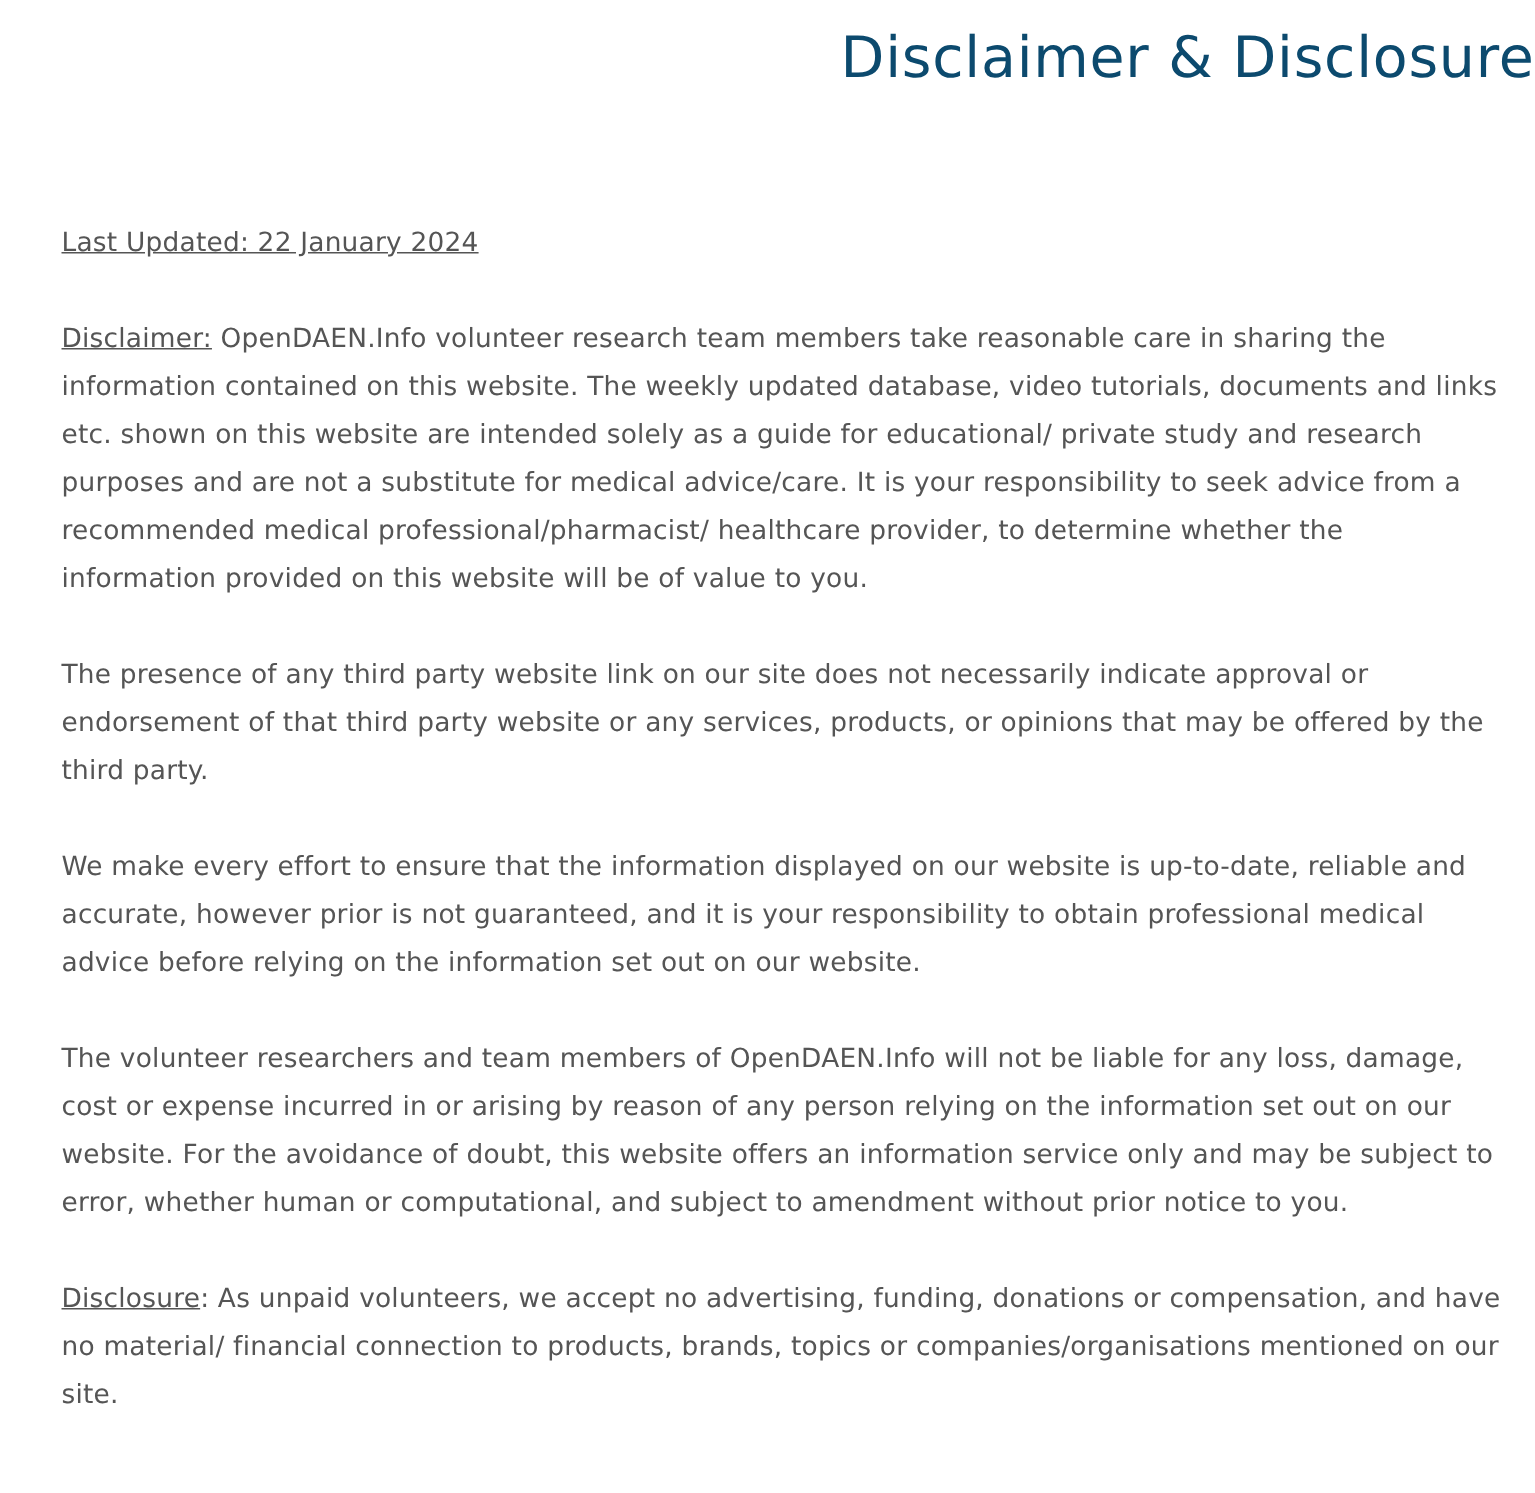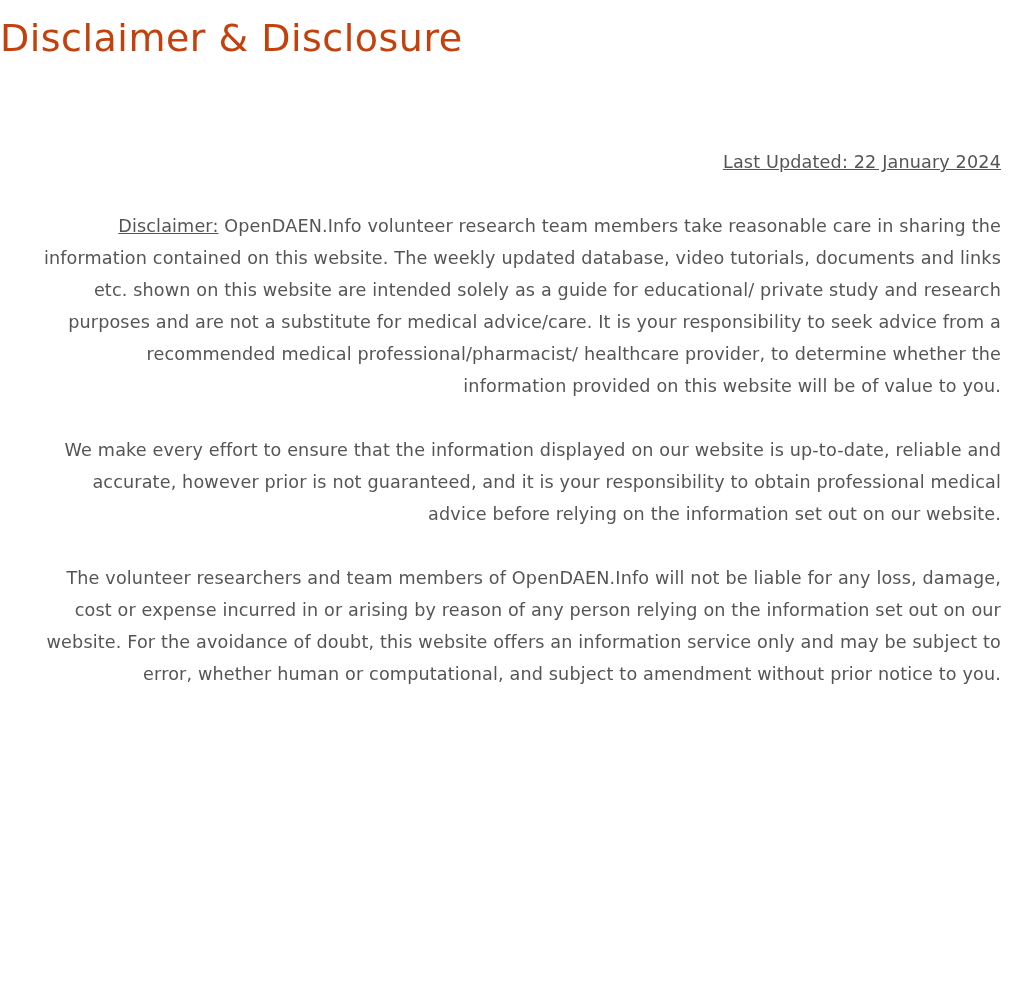--- a/index.html
+++ b/index.html
@@ -1,31 +1,33 @@
 <!DOCTYPE html>
 <html><head>
 <meta charset="utf-8">
 <style>
   html, body { margin: 0; padding: 0; background: #ffffff; }
   body { width: 1023px; height: 995px; overflow: hidden; position: relative;
          font-family: "DejaVu Sans", sans-serif; }
-  .title { position: absolute; top: 12px; left: 0; width: 1023px; text-align: left;
-           font-size: 38px; color: #c2410c; letter-spacing: 0.5px; font-weight: normal; margin: 0;
+  .title { position: absolute; top: 12px; left: 0; width: 1023px; text-align: right;
+           font-size: 38px; color: #0c4a6e; letter-spacing: 0.5px; font-weight: normal; margin: 0;
            line-height: 52px; }
   .content { position: absolute; left: 41px; top: 146px; width: 960px;
              font-size: 17.6px; line-height: 32px; color: #555555; letter-spacing: 0.15px; }
-  .content p { margin: 0 0 32px 0; text-align: right; }
+  .content p { margin: 0 0 32px 0; }
   .ul-label { text-decoration: underline; color: #555555; }
   .updated { margin-bottom: 32px !important; }
 </style>
 </head>
 <body>
 
 <h1 class="title">Disclaimer &amp; Disclosure</h1>
 
 <div class="content">
   <p class="updated">
     <span class="ul-label">Last Updated: 22 January 2024</span>
   </p>
   <p><span class="ul-label">Disclaimer:</span><span> OpenDAEN.Info volunteer research team members take reasonable care in sharing the information contained on this website. The weekly updated database, video tutorials, documents and links etc. shown on this website are intended solely as a guide for educational/ private study and research purposes and are not a substitute for medical advice/care. It is your responsibility to seek advice from a recommended medical professional/pharmacist/ healthcare provider, to determine whether the information provided on this website will be of value to you.</span></p>
+  <p>The presence of any third party website link on our site does not necessarily indicate approval or endorsement of that third party website or any services, products, or opinions that may be offered by the third party.</p>
   <p>We make every effort to ensure that the information displayed on our website is up-to-date, reliable and accurate, however prior is not guaranteed, and it is your responsibility to obtain professional medical advice before relying on the information set out on our website.</p>
   <p>The volunteer researchers and team members of OpenDAEN.Info will not be liable for any loss, damage, cost or expense incurred in or arising by reason of any person relying on the information set out on our website. For the avoidance of doubt, this website offers an information service only and may be subject to error, whether human or computational, and subject to amendment without prior notice to you.</p>
+  <p><span class="ul-label">Disclosure</span><span>: As unpaid volunteers, we accept no advertising, funding, donations or compensation, and have no material/ financial connection to products, brands, topics or companies/organisations mentioned on our site.</span></p>
 </div>
 
 </body></html>

